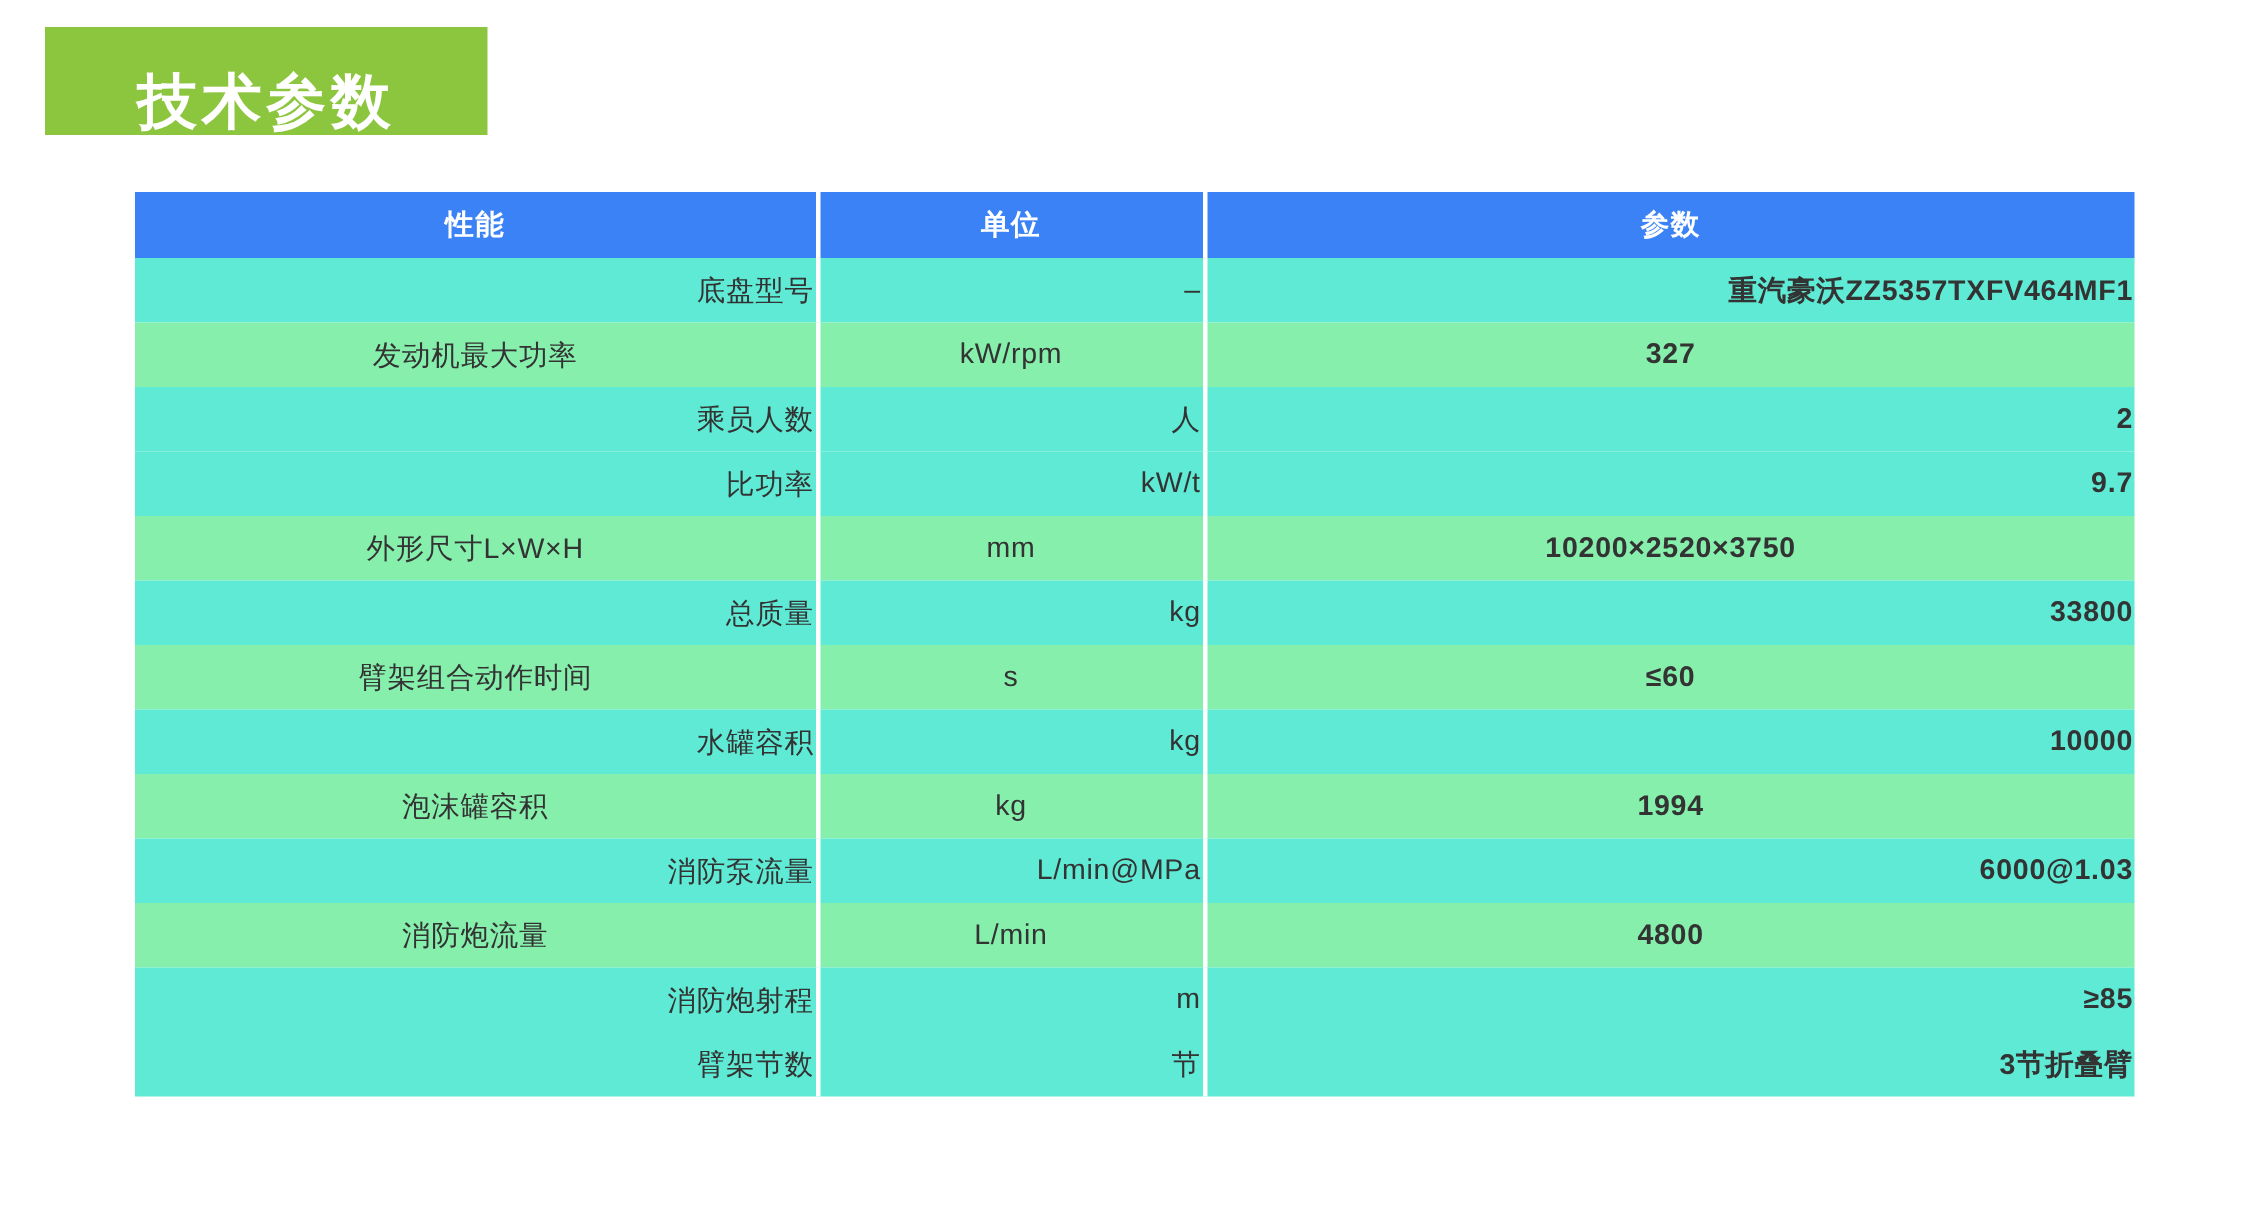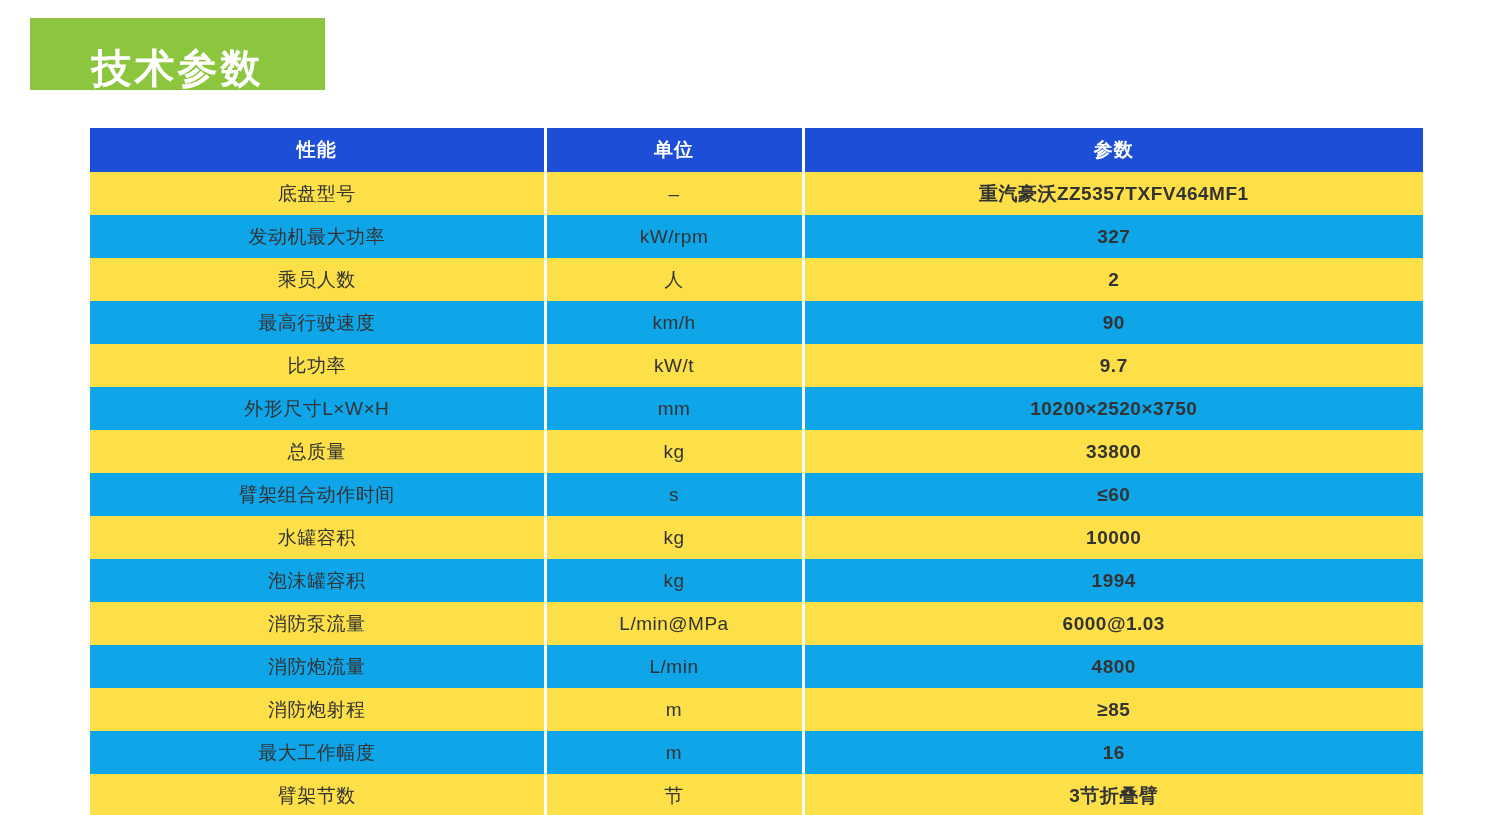--- a/index.html
+++ b/index.html
@@ -47,21 +47,21 @@
   table.spec-table {
     border-collapse: collapse;
     width: 100%;
     table-layout: fixed;
   }
   table.spec-table col.c1 { width: 455px; }
   table.spec-table col.c2 { width: 258px; }
   table.spec-table col.c3 { width: 620px; }
 
   table.spec-table thead th {
-    background: #1d4ed8;
+    background: #3b82f6;
     color: #ffffff;
     font-size: 19px;
     font-weight: bold;
     height: 42px;
     text-align: center;
     vertical-align: middle;
     border: none;
     letter-spacing: 1px;
   }
   table.spec-table thead th.th-sep {
@@ -71,24 +71,25 @@
   table.spec-table tbody td {
     height: 41px;
     text-align: center;
     vertical-align: middle;
     font-size: 19px;
     color: #333333;
     border: none;
     letter-spacing: 0.5px;
   }
   table.spec-table tbody tr.odd td {
-    background: #fde047;
+    background: #5eead4;
+    text-align: right;
   }
   table.spec-table tbody tr.even td {
-    background: #0ea5e9;
+    background: #86efac;
   }
   table.spec-table tbody td.cell-sep {
     border-left: 3px solid #ffffff;
   }
   table.spec-table tbody td.cell-value {
     border-left: 3px solid #ffffff;
     font-weight: bold;
   }
 </style>
 </head>
@@ -123,25 +124,20 @@
         <tr class="even">
           <td>发动机最大功率</td>
           <td class="cell-sep">kW/rpm</td>
           <td class="cell-value">327</td>
         </tr>
         <tr class="odd">
           <td>乘员人数</td>
           <td class="cell-sep">人</td>
           <td class="cell-value">2</td>
         </tr>
-        <tr class="even">
-          <td>最高行驶速度</td>
-          <td class="cell-sep">km/h</td>
-          <td class="cell-value">90</td>
-        </tr>
         <tr class="odd">
           <td>比功率</td>
           <td class="cell-sep">kW/t</td>
           <td class="cell-value">9.7</td>
         </tr>
         <tr class="even">
           <td>外形尺寸L×W×H</td>
           <td class="cell-sep">mm</td>
           <td class="cell-value">10200×2520×3750</td>
         </tr>
@@ -173,25 +169,20 @@
         <tr class="even">
           <td>消防炮流量</td>
           <td class="cell-sep">L/min</td>
           <td class="cell-value">4800</td>
         </tr>
         <tr class="odd">
           <td>消防炮射程</td>
           <td class="cell-sep">m</td>
           <td class="cell-value">≥85</td>
         </tr>
-        <tr class="even">
-          <td>最大工作幅度</td>
-          <td class="cell-sep">m</td>
-          <td class="cell-value">16</td>
-        </tr>
         <tr class="odd">
           <td>臂架节数</td>
           <td class="cell-sep">节</td>
           <td class="cell-value">3节折叠臂</td>
         </tr>
       </tbody>
     </table>
   </div>
 
 </div>

